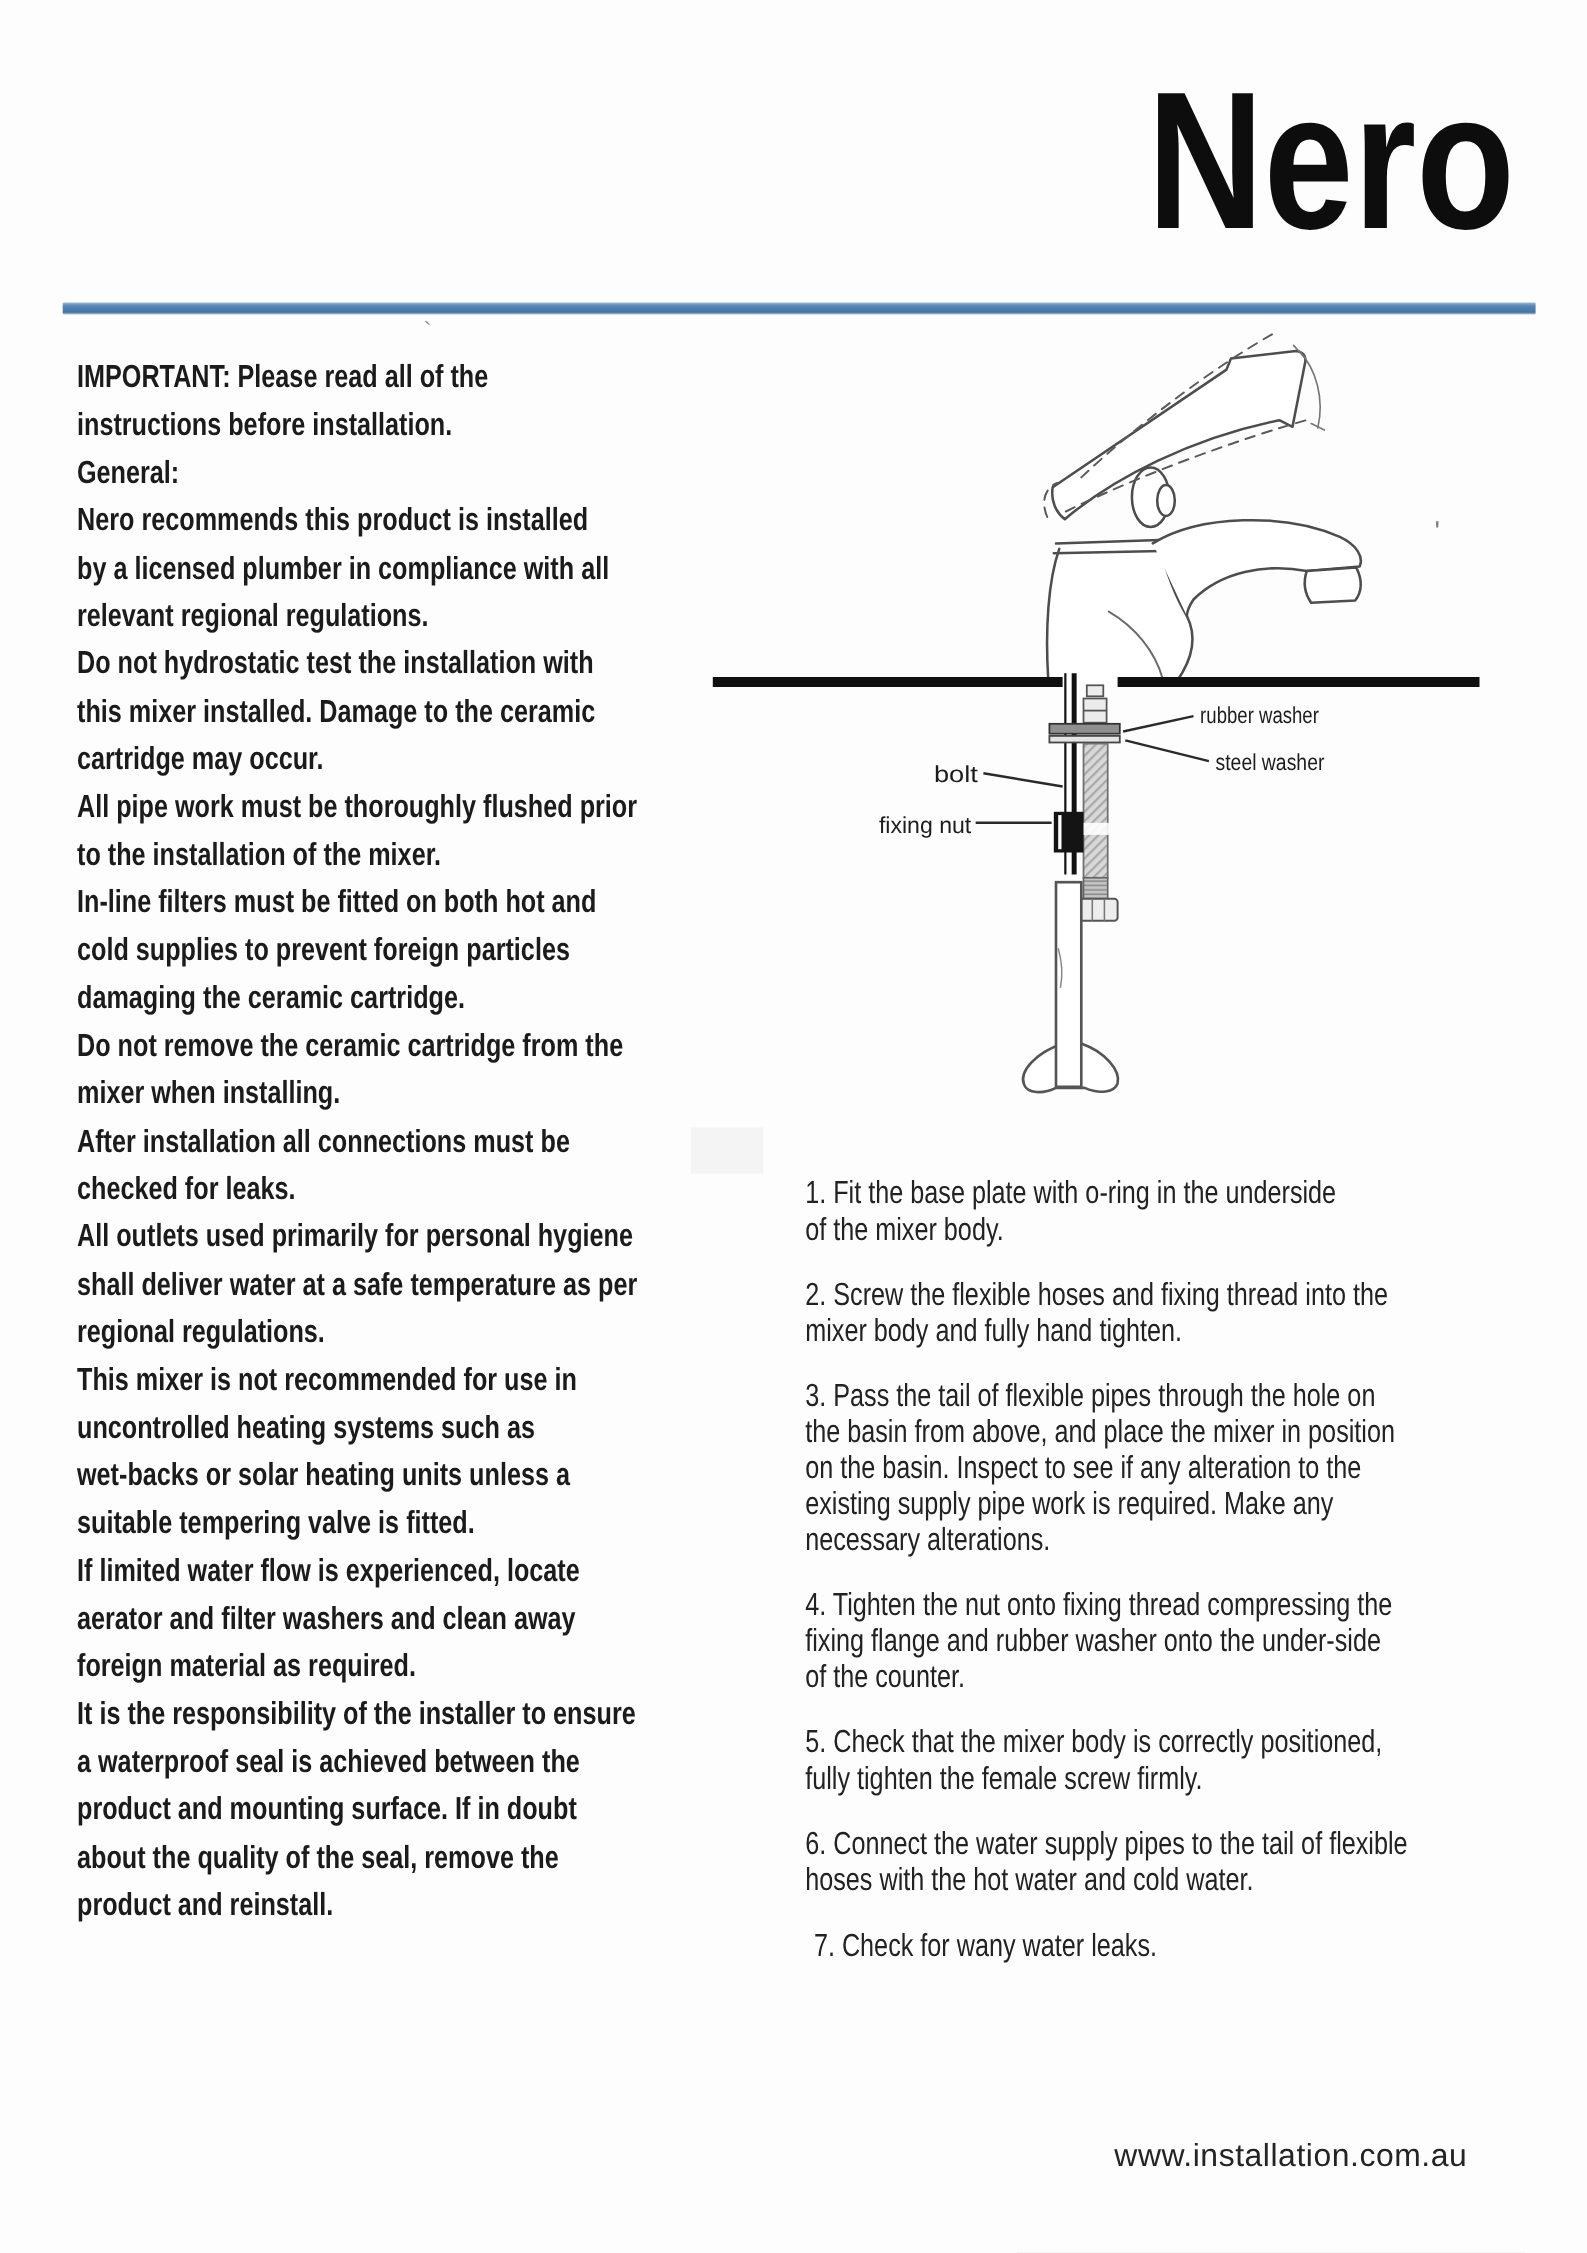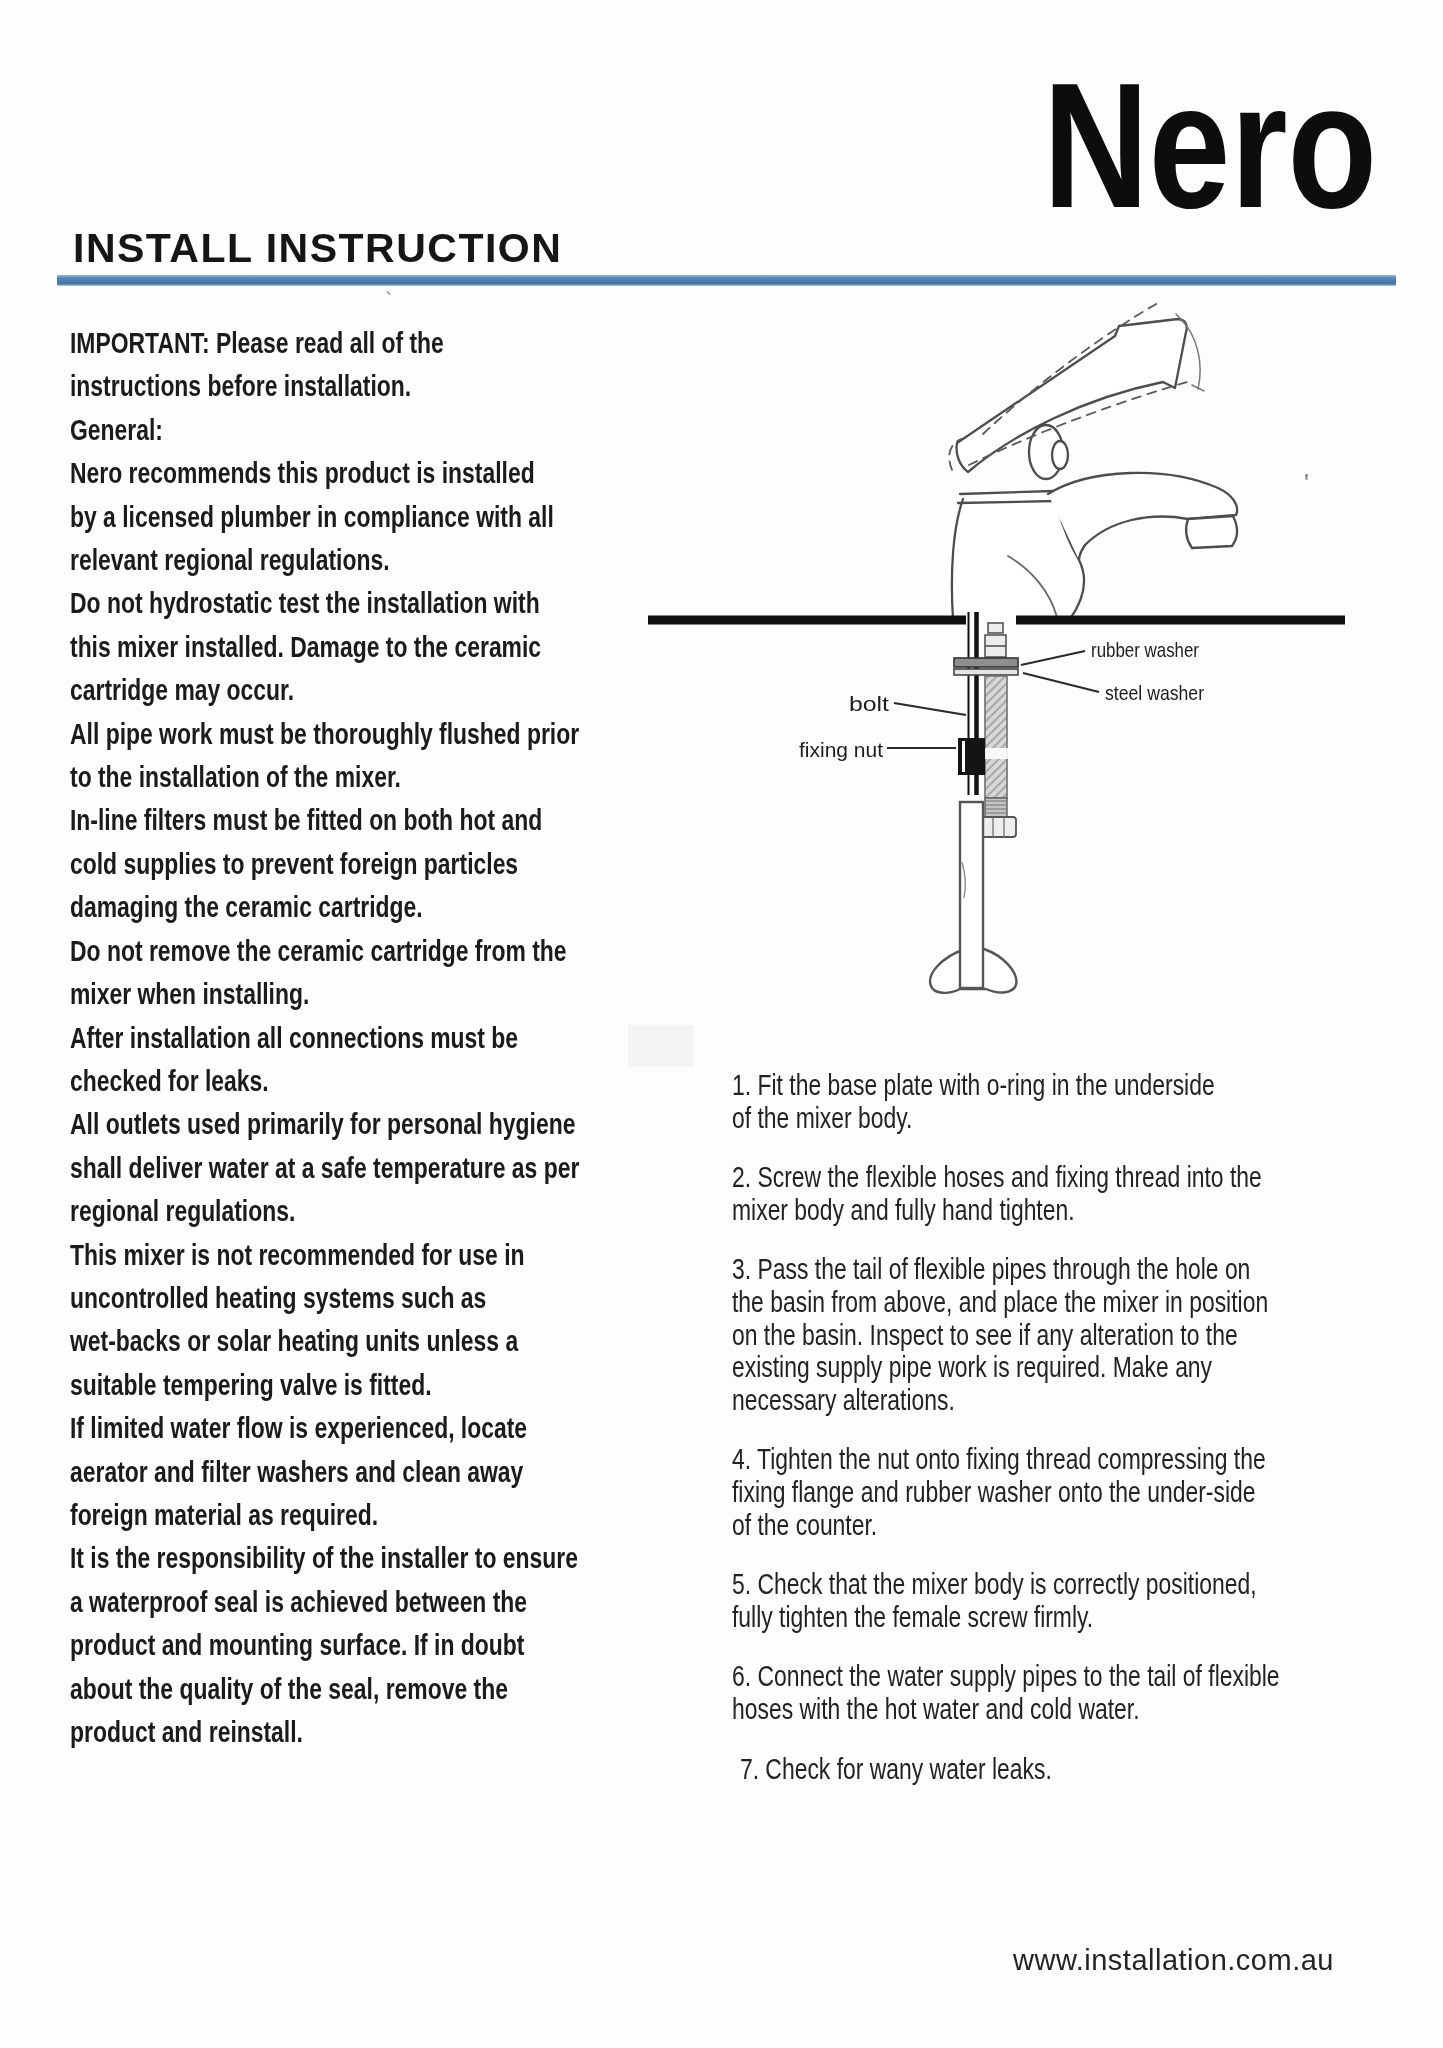--- a/index.html
+++ b/index.html
@@ -56,21 +56,20 @@
 </style>
 </head>
 <body>
 
 <div class="page">
 
   <svg class="logo" viewBox="0 0 345 160">
     <text x="1" y="152" font-size="178" font-weight="bold" fill="#0d0d0d" textLength="334" lengthAdjust="spacingAndGlyphs">Nero</text>
   </svg>
 
-  <div class="title">INSTALL INSTRUCTION</div>
   <div class="rule"></div>
 
   <div class="intro">
       <div class="intro-line">IMPORTANT: Please read all of the</div>
       <div class="intro-line">instructions before installation.</div>
       <div class="intro-line">General:</div>
       <div class="intro-line">Nero recommends this product is installed</div>
       <div class="intro-line">by a licensed plumber in compliance with all</div>
       <div class="intro-line">relevant regional regulations.</div>
       <div class="intro-line">Do not hydrostatic test the installation with</div>

